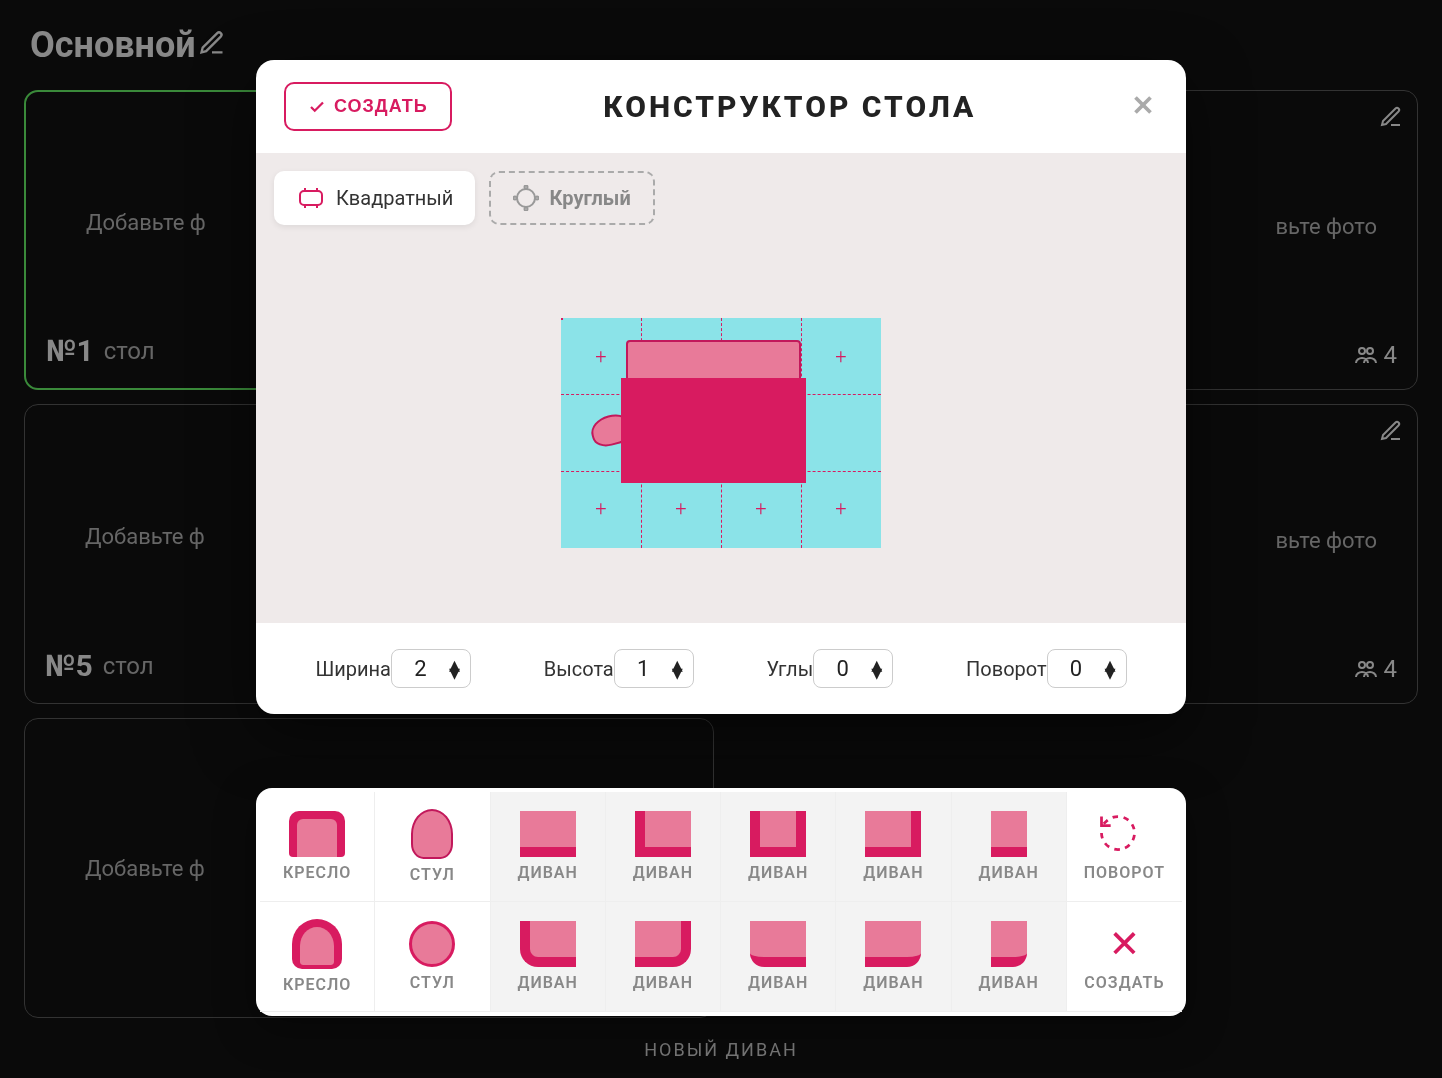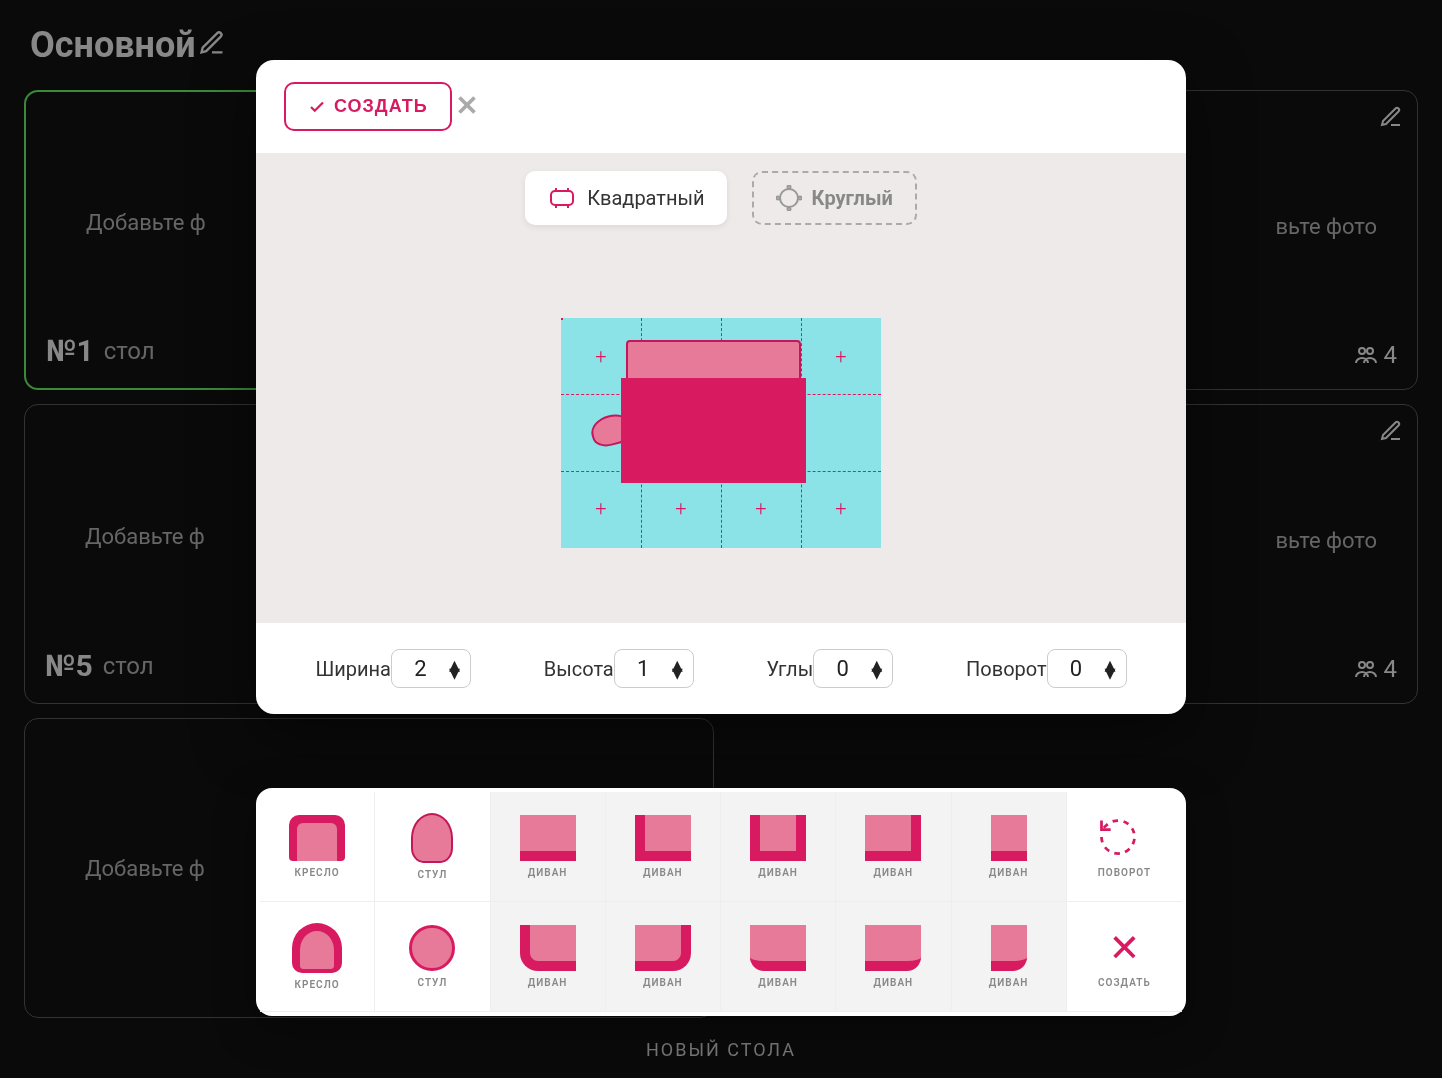--- a/index.html
+++ b/index.html
@@ -47,21 +47,21 @@
     border:2px solid #d81b60; color:#d81b60; background:#fff;
     border-radius:10px; padding:12px 22px; font-size:18px; font-weight:700;
     letter-spacing:1px; display:flex; align-items:center; gap:8px; cursor:pointer;
   }
   .modal-title {
     flex:1; text-align:center; font-size:30px; font-weight:800;
     letter-spacing:3px; color:#222;
   }
   .close-btn { cursor:pointer; color:#aaa; }
   .shape-row {
-    display:flex; justify-content:center; gap:25px; padding:18px;
+    display:flex; gap:14px; padding:18px;
     background:#efeaea; border-top-left-radius:0; border-top-right-radius:0;
   }
   .shape-tab {
     display:flex; align-items:center; gap:10px; padding:12px 22px;
     border-radius:10px; font-size:20px; cursor:pointer;
   }
   .shape-tab.active { background:#fff; color:#333; box-shadow:0 2px 6px rgba(0,0,0,.08); }
   .shape-tab.inactive { border:2px dashed #aaa; color:#888;font-weight:bold; }
   .canvas {
     background:#efeaea; height:380px; display:flex; align-items:center; justify-content:center;
@@ -109,21 +109,21 @@
     box-shadow:0 12px 40px rgba(0,0,0,.35); padding:4px;
     display:grid; grid-template-columns:repeat(8,1fr);
   }
   .pal-item {
     display:flex; flex-direction:column; align-items:center; justify-content:center;
     height:110px; border-right:1px solid #eee; border-bottom:1px solid #eee;
     cursor:pointer; gap:6px;
   }
   .pal-item:nth-child(8n){ border-right:none; }
   .pal-item.gray { background:#f3f3f3; }
-  .pal-label { font-size:10px; color:#888; letter-spacing:1px; font-weight:600; }
+  .pal-label { font-size:16px; color:#888; letter-spacing:1px; font-weight:600; }
   .pal-icon { width:56px; height:46px; position:relative; }
   
   .pi-armchair { background:#d81b60; border-radius:10px 10px 4px 4px; }
   .pi-armchair::after { content:""; position:absolute; inset:8px 8px 0 8px; background:#e87a99; border-radius:6px 6px 0 0; }
   .pi-chair { width:42px; height:50px; background:#e87a99; border:2px solid #c2185b; border-radius:50% 50% 30% 30%; }
   .pi-sofa { background:#e87a99; border-bottom:10px solid #d81b60; }
   .pi-armchair2 { width:50px; height:50px; background:#d81b60; border-radius:50% 50% 20% 20%; position:relative; }
   .pi-armchair2::after{content:"";position:absolute;top:8px;left:8px;right:8px;bottom:4px;background:#e87a99;border-radius:50% 50% 10% 10%;}
   .pi-stool { width:46px; height:46px; background:#e87a99; border:3px solid #d81b60; border-radius:50%; }
   .pi-sofa-corner { background:#e87a99; border-radius:0 0 0 18px; border-left:10px solid #d81b60; border-bottom:10px solid #d81b60; }
@@ -194,30 +194,31 @@
           </svg>
         <span>4</span>
       </span>
     </div>
   </div>
   <div class="card" style="grid-column:1/2;">
     <div class="card-photo" style="justify-content:flex-start; padding-left:40px; overflow:hidden; white-space:nowrap; width:160px;">Добавьте фото</div>
   </div>
 </div>
 
-<div class="new-table-label">НОВЫЙ СТОЛА</div>
+<div class="new-table-label">НОВЫЙ ДИВАН</div>
 
 <div class="modal">
   <div class="modal-head">
     <button class="create-btn">
       <svg width="18" height="18" viewBox="0 0 24 24" fill="none" stroke="#d81b60" stroke-width="3">
           <polyline points="20 6 9 17 4 12"></polyline>
         </svg>
       <span>СОЗДАТЬ</span>
     </button>
+    <div class="modal-title">КОНСТРУКТОР СТОЛА</div>
     <span class="close-btn">
       <svg width="30" height="30" viewBox="0 0 24 24" fill="none" stroke="#aaa" stroke-width="3">
           <line x1="18" y1="6" x2="6" y2="18"></line>
           <line x1="6" y1="6" x2="18" y2="18"></line>
         </svg>
     </span>
   </div>
 
   <div class="shape-row">
     <div class="shape-tab active">

